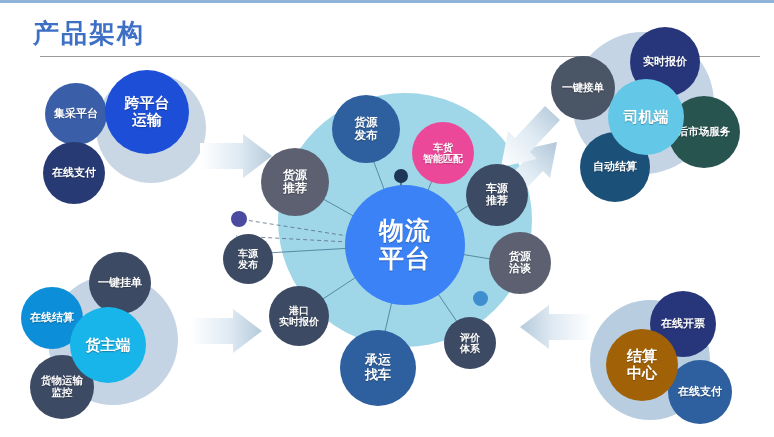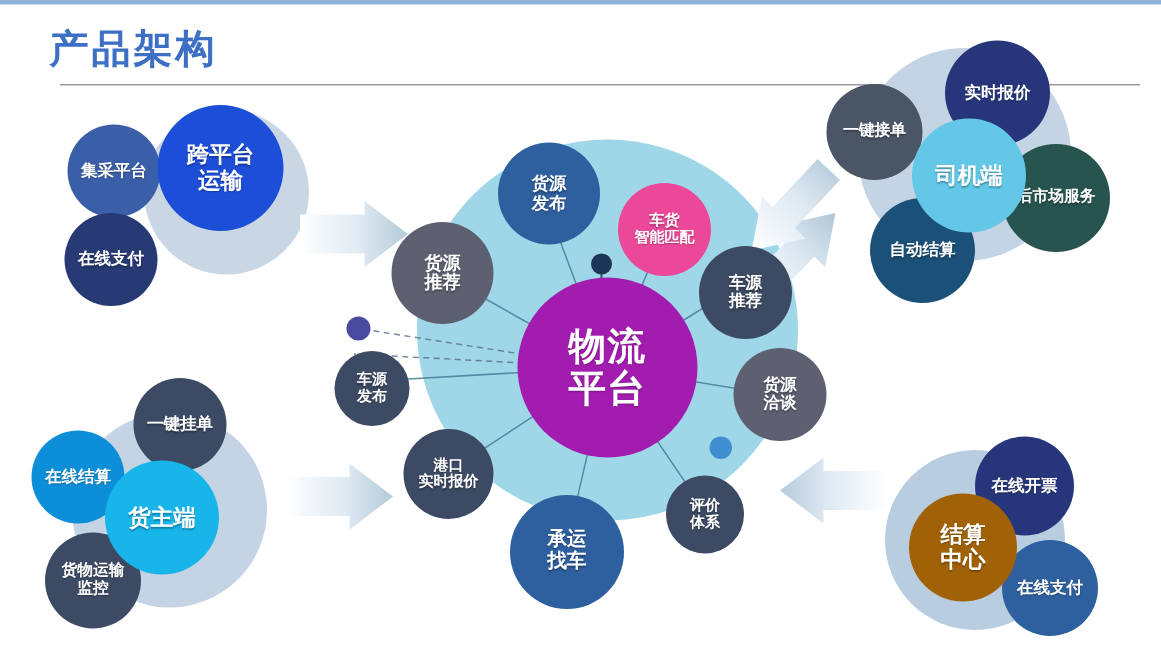--- a/index.html
+++ b/index.html
@@ -208,18 +208,18 @@
   </div>
   <div class="circ" style="left:223px;top:234px;width:50px;height:50px;background:#3c4a63;font-size:10px;">
     <span>车源
 发布</span>
   </div>
   <div class="circ" style="left:261px;top:148px;width:68px;height:68px;background:#5c6070;font-size:12px;">
     <span>货源
 推荐</span>
   </div>
 
-  <div class="circ" style="left:345px;top:185px;width:120px;height:120px;background:#a21caf;font-size:25px;letter-spacing:1px;">
+  <div class="circ" style="left:345px;top:185px;width:120px;height:120px;background:#3b82f6;font-size:25px;letter-spacing:1px;">
     <span>物流
 平台</span>
   </div>
 
 </div>
 
 </body></html>

